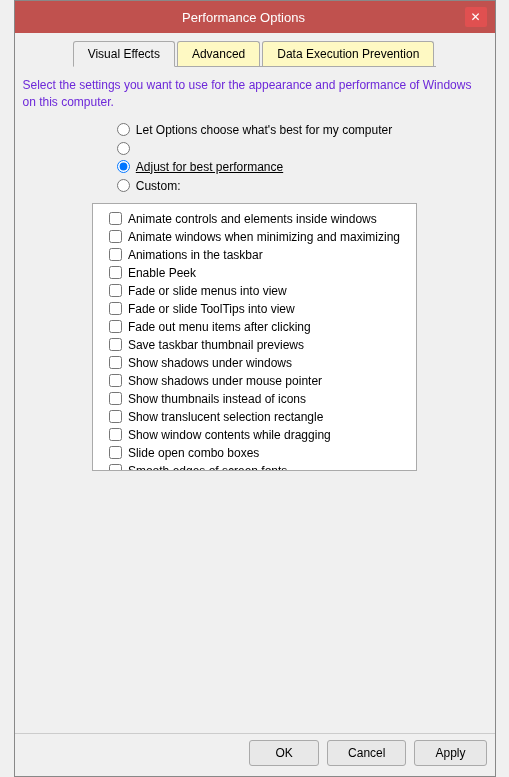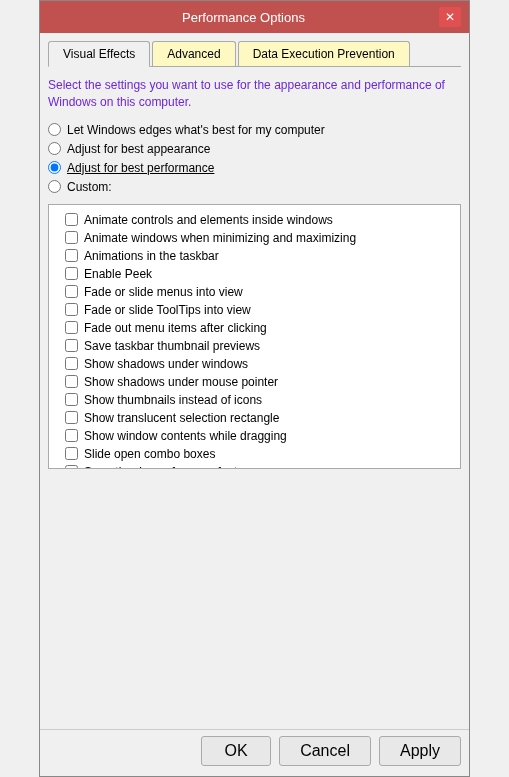--- a/index.html
+++ b/index.html
@@ -7,21 +7,21 @@
       width: 509px;
       height: 777px;
       background: #f0f0f0;
       font-family: 'Segoe UI', Tahoma, sans-serif;
       font-size: 12px;
       display: flex;
       align-items: center;
       justify-content: center;
     }
     .window {
-      width: 431px;
+      width: 482px;
       height: 777px;
       background: #f0f0f0;
       border: 1px solid #888;
       display: flex;
       flex-direction: column;
     }
     .title-bar {
       background: #c0514e;
       color: white;
       padding: 6px 8px;
@@ -47,20 +47,21 @@
       display: flex;
       align-items: center;
       justify-content: center;
       border-radius: 2px;
     }
     .content {
       flex: 1;
       display: flex;
       flex-direction: column;
       padding: 8px;
+      align-items: center;
     }
     .tabs {
       display: flex;
       border-bottom: 1px solid #aaa;
       margin-bottom: 10px;
     }
     .tab {
       padding: 5px 14px;
       border: 1px solid #aaa;
       border-bottom: none;
@@ -125,21 +126,21 @@
       justify-content: flex-end;
       gap: 8px;
       padding: 6px 8px 10px;
       border-top: 1px solid #ccc;
     }
     .btn {
       padding: 5px 20px;
       border: 1px solid #aaa;
       background: #e8e8e8;
       cursor: pointer;
-      font-size: 16px;
+      font-size: 12px;
       min-width: 70px;
       border-radius: 3px;
     }
     .spacer { flex: 1; }
   </style>
 </head>
 <body>
 
 <div class="window">
 
@@ -156,25 +157,24 @@
       <div class="tab">Data Execution Prevention</div>
     </div>
 
     <div class="description">
       <span>Select the settings you want to use for the appearance and performance of Windows on this computer.</span>
     </div>
 
     <div class="radio-group">
       <div class="radio-item">
         <input type="radio" name="perf" id="r-auto" style="">
-        <label for="r-auto">Let Windows edges what's best for my computer</label>
+        <label for="r-auto">Let Options choose what's best for my computer</label>
       </div>
       <div class="radio-item">
         <input type="radio" name="perf" id="r-appearance" style="">
-        <label for="r-appearance">Adjust for best appearance</label>
       </div>
       <div class="radio-item">
         <input type="radio" name="perf" id="r-performance" checked="" style="">
         <label for="r-performance" style="text-decoration:underline;">Adjust for best performance</label>
       </div>
       <div class="radio-item">
         <input type="radio" name="perf" id="r-custom" style="">
         <label for="r-custom">Custom:</label>
       </div>
     </div>

